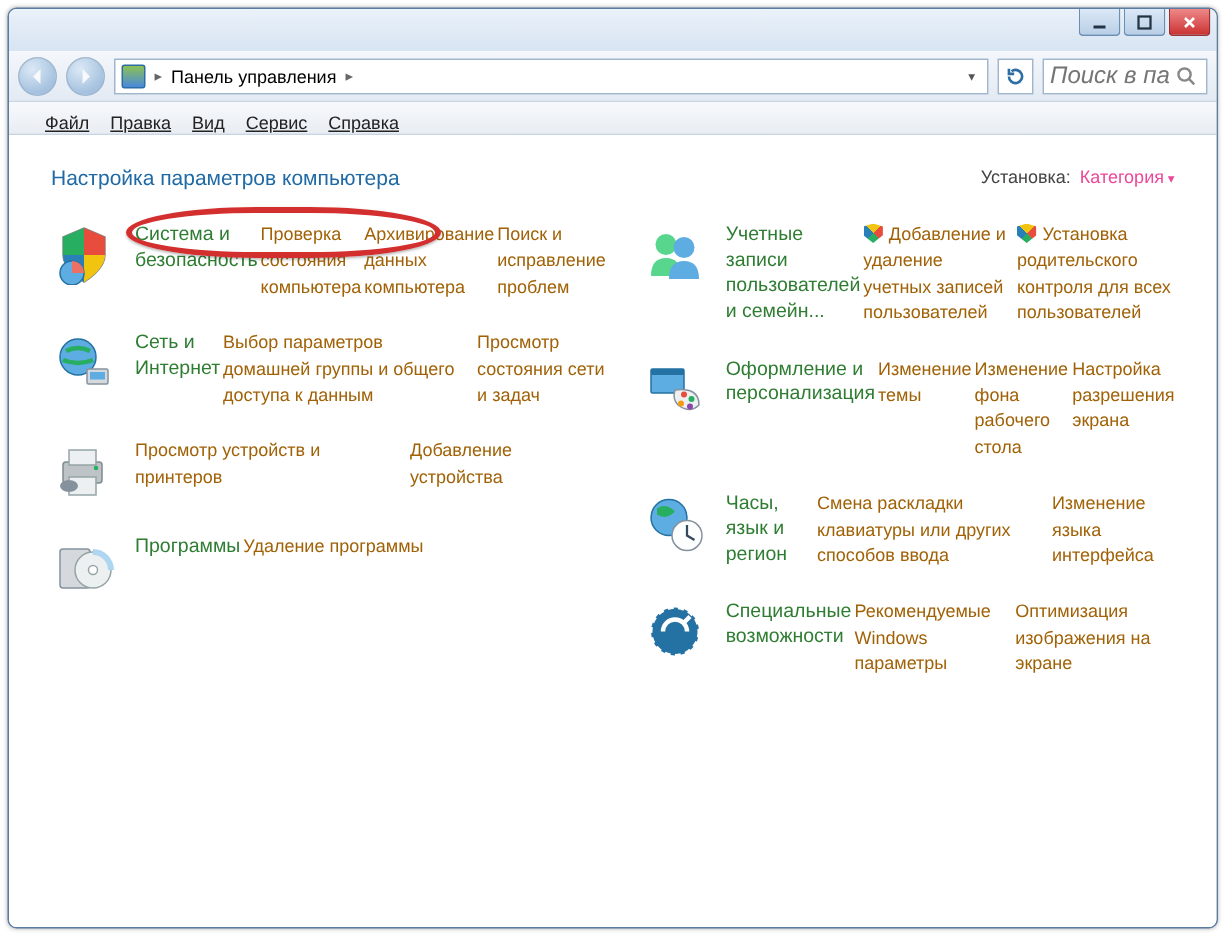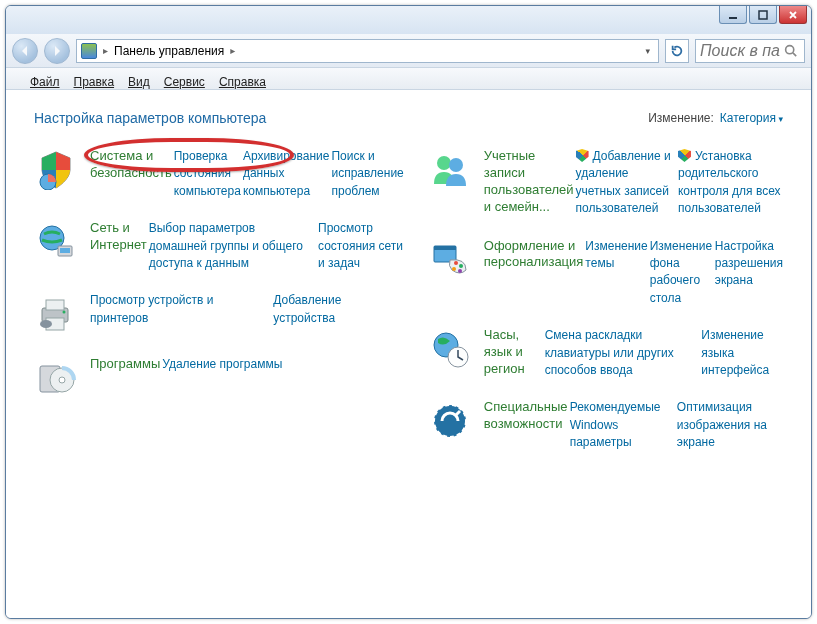--- a/index.html
+++ b/index.html
@@ -99,29 +99,29 @@
 }
 .menuitem { cursor:pointer; font-size:12px; color:#222;}
 .menuitem .ul{text-decoration:underline;}
 .content {
   flex:1; padding: 20px 28px; overflow:auto;
   background:#fff;
 }
 .header-row{display:flex;justify-content:space-between;align-items:center;margin-bottom:22px;gap:32px;}
 .page-title{font-size:14px;color:#1f6aa5;font-weight:400;}
 .view-control{font-size:12px;color:#444;display:flex;align-items:center;gap:6px;}
-.view-link{color:#0369a1;cursor:pointer;}
+.view-link{color:#ec4899;cursor:pointer;}
 .view-link::after{content:" ▾";font-size:9px;}
 .grid{display:flex;gap:24px;}
 .col{flex:1;display:flex;flex-direction:column;gap:20px;}
 .cat{display:flex;gap:12px;}
 .caticon{width:44px;height:44px;flex-shrink:0;display:flex;align-items:center;justify-content:center;}
 .catbody{display:flex;flex-direction:row;gap:2px;}
 .catname{color:#2e7d32;font-size:13px;cursor:pointer;line-height:1.3;}
-.sublink{color:#0369a1;font-size:12px;cursor:pointer;line-height:1.45;}
+.sublink{color:#a16207;font-size:12px;cursor:pointer;line-height:1.45;}
 .sublink.shield::before{
   content:"";display:inline-block;width:13px;height:13px;margin-right:4px;
   vertical-align:-2px;
   background:
     conic-gradient(from 45deg, #e74c3c 0 25%, #27ae60 25% 50%, #2980b9 50% 75%, #f1c40f 75% 100%);
   clip-path: polygon(50% 0, 100% 15%, 100% 60%, 50% 100%, 0 60%, 0 15%);
 }
 .highlight-ring{
   position:absolute;
   border:4px solid #d32f2f;
@@ -191,21 +191,21 @@
     <span class="menuitem"><span class="ul">Правка</span></span>
     <span class="menuitem"><span class="ul">Вид</span></span>
     <span class="menuitem"><span class="ul">Сервис</span></span>
     <span class="menuitem"><span class="ul">Справка</span></span>
   </div>
 
   <div class="content">
     <div class="header-row">
       <div class="page-title">Настройка параметров компьютера</div>
       <div class="view-control">
-        <span>Изменение:</span>
+        <span>Установка:</span>
         <span class="view-link">Категория</span>
       </div>
     </div>
 
     <div class="grid">
       <div class="col">
 
         <div class="cat rel">
           <div class="caticon">
             <svg width="40" height="40" viewBox="0 0 40 40">

